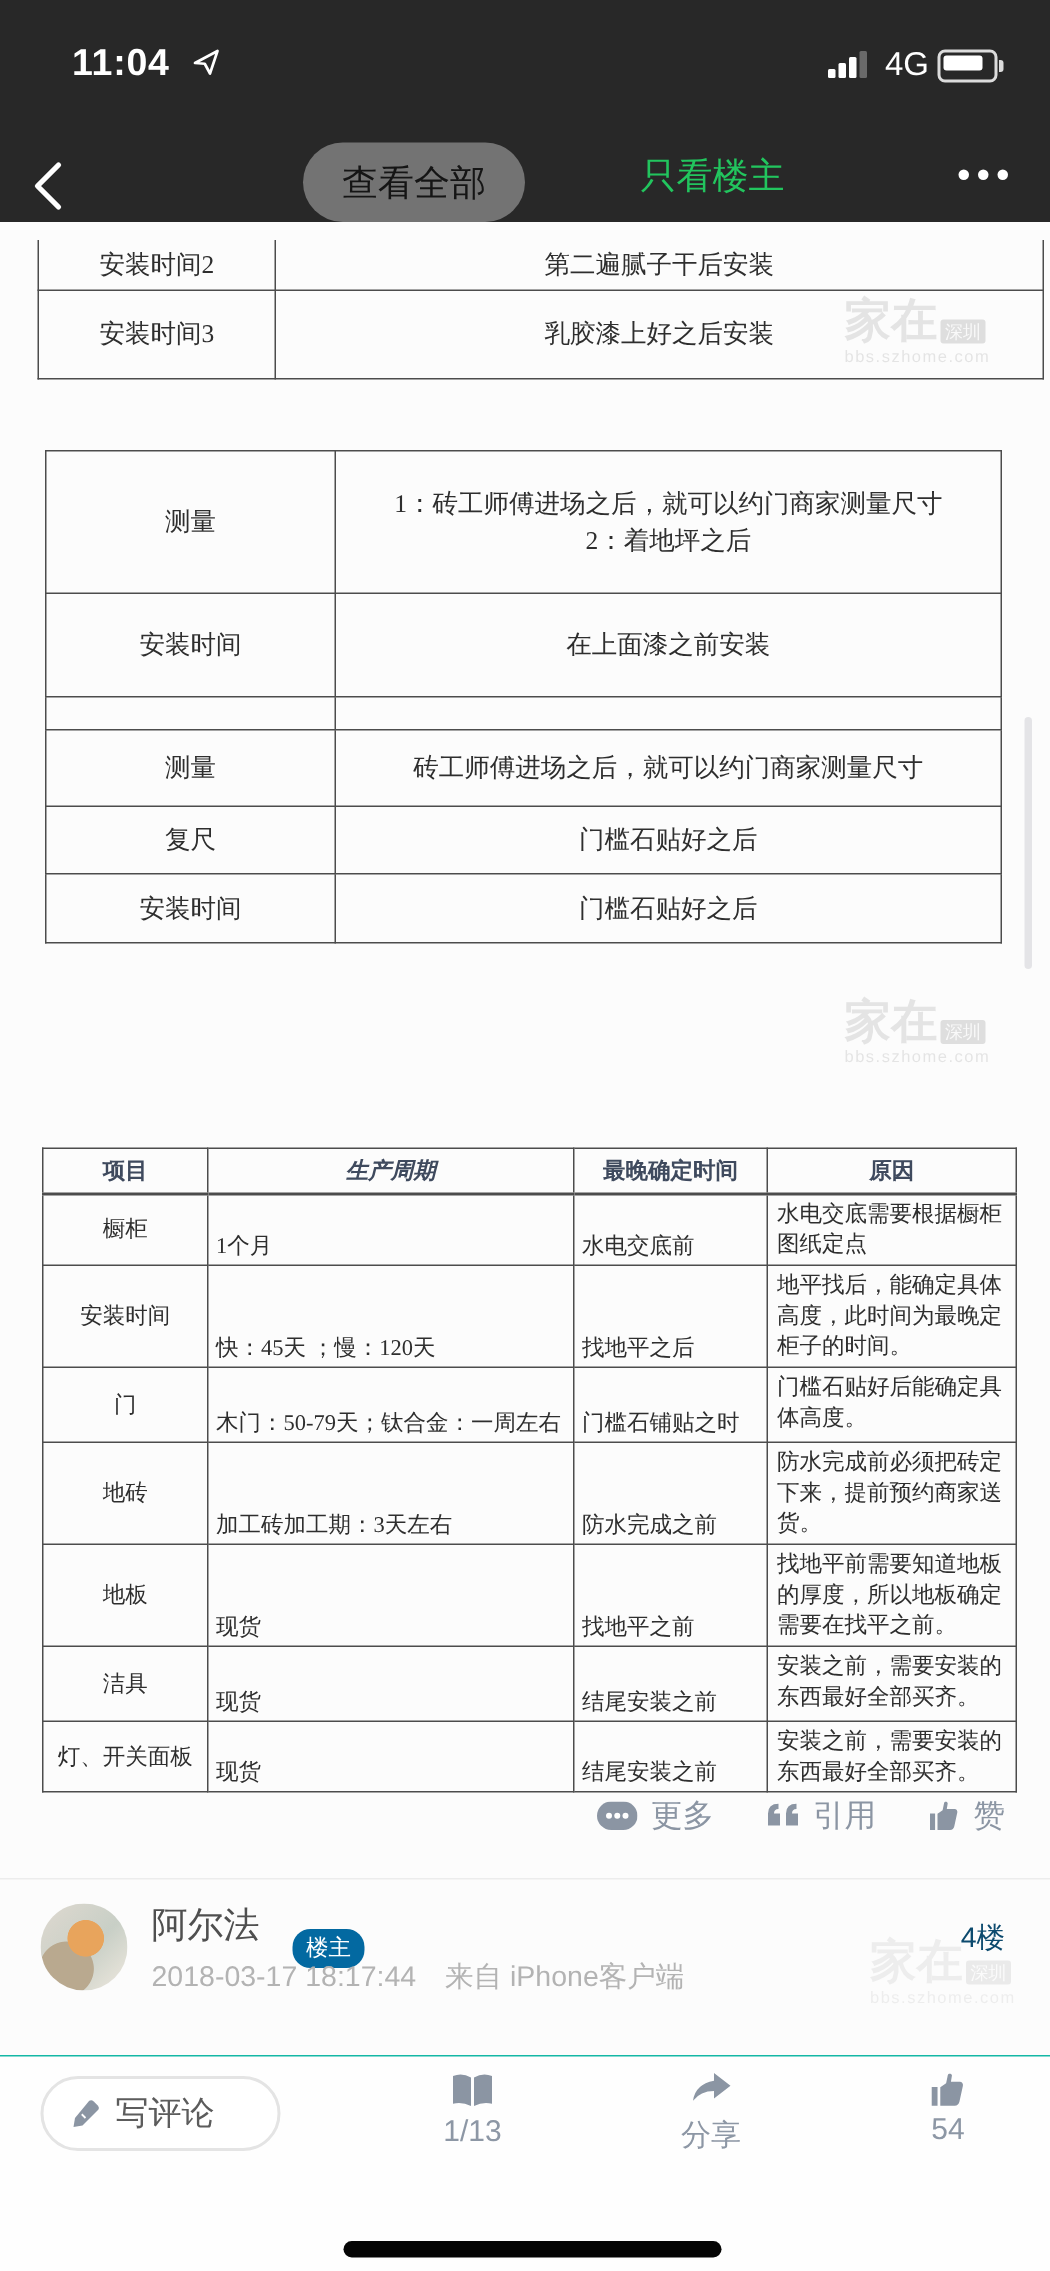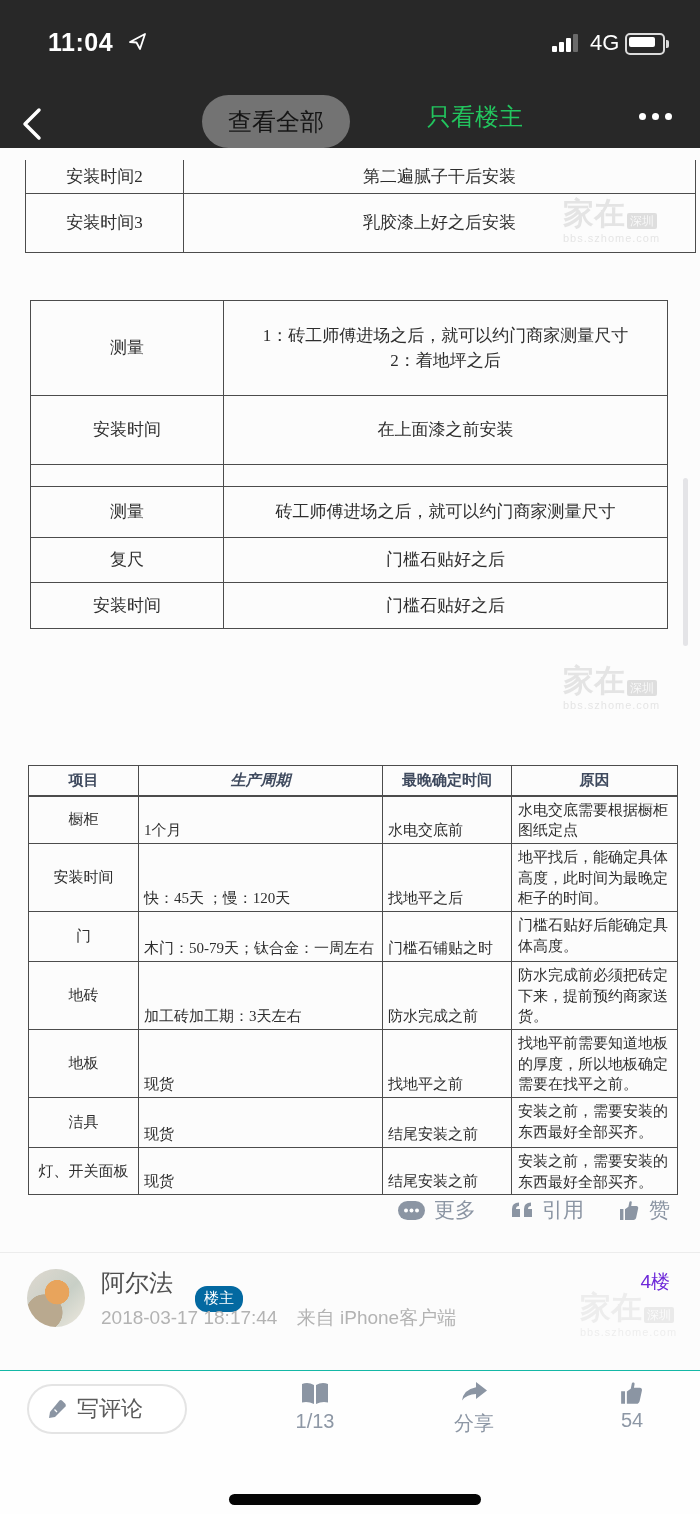--- a/index.html
+++ b/index.html
@@ -53,21 +53,21 @@
   .sep{position:absolute;left:0;top:1092px;width:700px;height:1px;background:#ececec;}
   
   .postmeta{position:absolute;left:0;top:1093px;width:700px;height:117px;}
   .avatar{position:absolute;left:27px;top:16px;width:58px;height:58px;border-radius:50%;
     background:radial-gradient(circle at 52% 40%,#e8a45c 0 26%,rgba(0,0,0,0) 27%),
                radial-gradient(circle at 30% 75%,#b9a98f 0 30%,rgba(0,0,0,0) 31%),
                linear-gradient(135deg,#dfd9d0,#c8cfc6 55%,#efe9df);}
   .uname{position:absolute;left:101px;top:14px;font-size:24px;color:#4f4f4f;}
   .badge{position:absolute;left:195px;top:17px;background:#0369a1;color:#fff;font-size:15px;
     padding:3px 9px 4px;border-radius:12px;margin-top:16px;}
-  .floor{position:absolute;right:30px;top:16px;font-size:19px;color:#6d28d9;}
+  .floor{position:absolute;right:30px;top:26px;font-size:19px;color:#0c4a6e;}
   .ptime{position:absolute;left:101px;top:52px;font-size:19px;color:#b3b3b3;}
   .ptime .src{margin-left:14px;}
   .scrollbar{position:absolute;left:683px;top:318px;width:5px;height:168px;border-radius:3px;background:#e4e4e7;}
   
   .wm{position:absolute;pointer-events:none;line-height:1;}
   .wm .row{display:flex;align-items:flex-end;}
   .wm .big{font-size:31px;font-weight:bold;}
   .wm .box{font-size:12px;padding:2px 3px;margin-left:2px;border-radius:2px;color:rgba(255,255,255,.8);}
   .wm .url{font-size:11px;margin-top:4px;letter-spacing:1px;}
   .wm-gray .big,.wm-gray .url{color:rgba(120,120,120,.18);}

